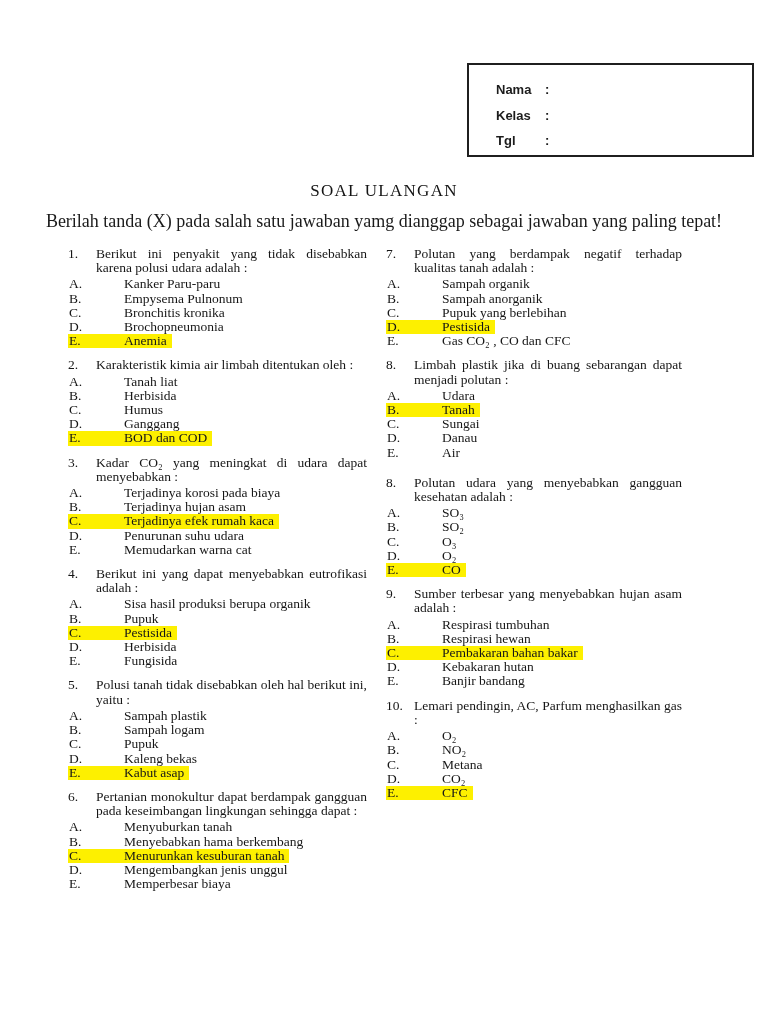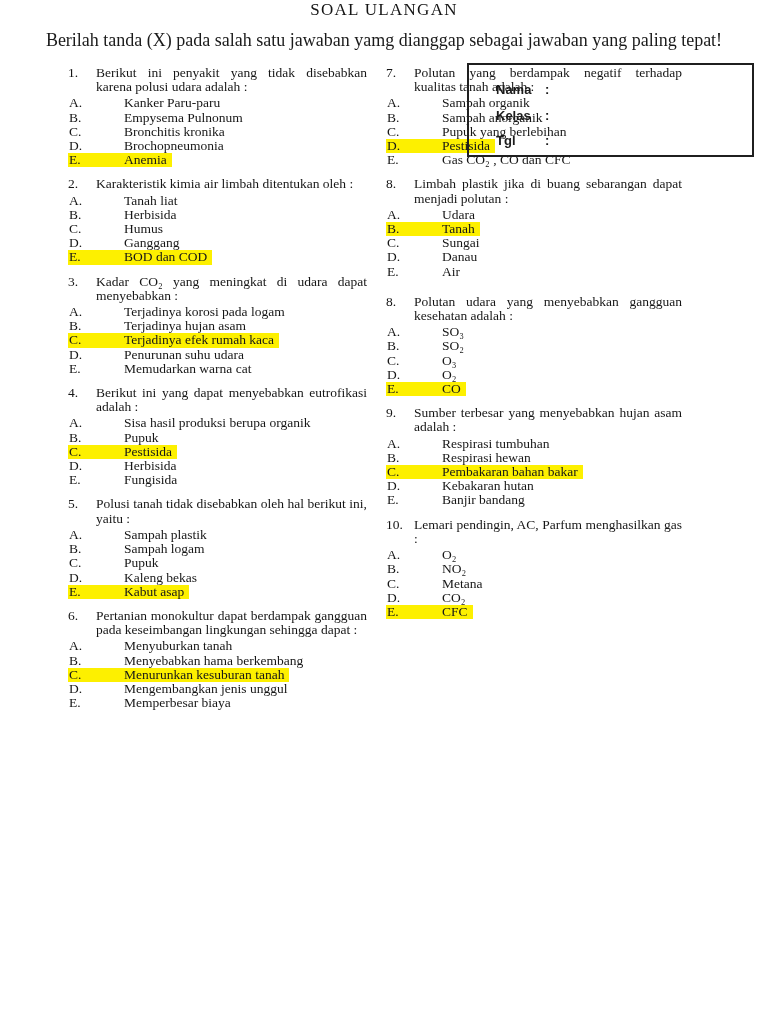--- a/index.html
+++ b/index.html
@@ -20,21 +20,21 @@
     padding:17px 10px 7px 27px;
     display:flex; flex-direction:column; justify-content:space-between;
     font-family:"Liberation Sans","DejaVu Sans",sans-serif;
   }
   .info-row { display:flex; align-items:center; font-weight:bold; font-size:13px; color:#1c1c1c; }
   .info-label { width:49px; }
   .info-colon { width:12px; }
   .info-value { flex:1; }
 
   .doc-title {
-    margin:0; 
+    margin:0; padding-top:181px;
     text-align:center;
     font-size:17px; font-weight:400;
     letter-spacing:1.3px;
     color:#141414;
   }
   .instruction {
     margin:10px 0 0 0;
     text-align:center;
     font-size:18px;
     color:#1a1a1a;
@@ -159,21 +159,21 @@
           </div>
         </div>
         <div class="question">
           <div class="stem-row">
             <span class="qnum">3.</span>
             <span class="stem">Kadar CO₂ yang meningkat di udara dapat menyebabkan :</span>
           </div>
           <div class="opt">
             <span class="opt-wrap">
               <span class="opt-letter">A.</span>
-              <span class="opt-text">Terjadinya korosi pada logam</span>
+              <span class="opt-text">Terjadinya korosi pada biaya</span>
             </span>
           </div>
           <div class="opt">
             <span class="opt-wrap">
               <span class="opt-letter">B.</span>
               <span class="opt-text">Terjadinya hujan asam</span>
             </span>
           </div>
           <div class="opt">
             <span class="opt-wrap" style="background: rgb(253, 240, 0);">

